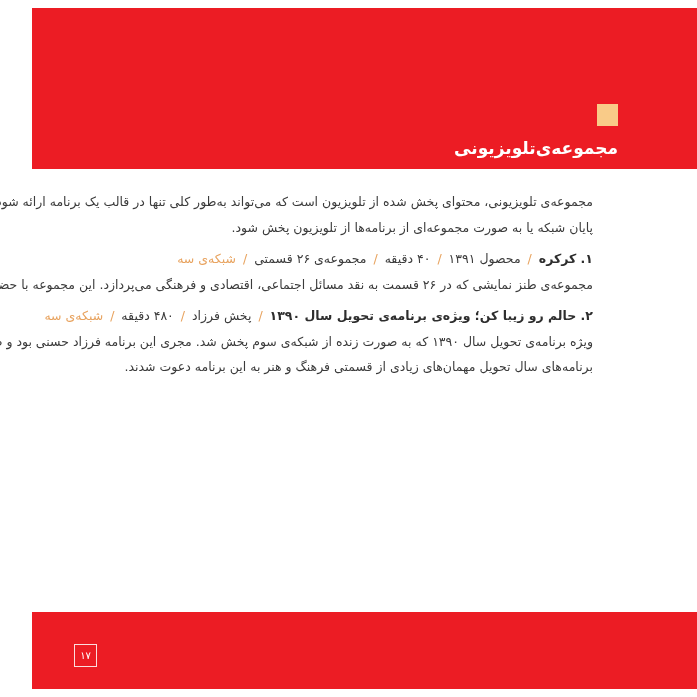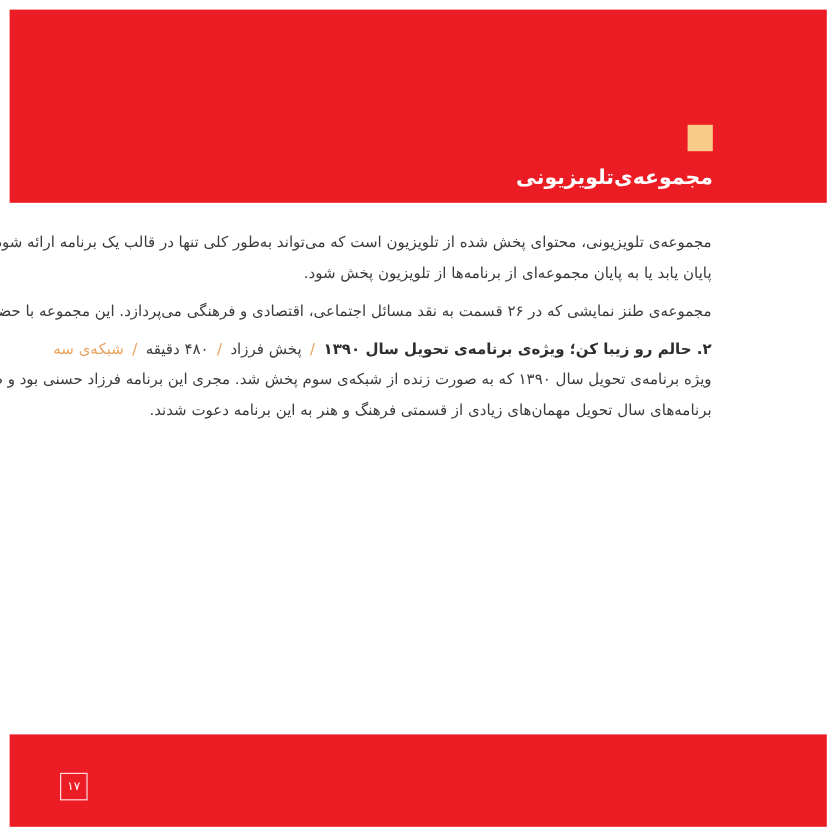--- a/index.html
+++ b/index.html
@@ -1,21 +1,21 @@
 <!DOCTYPE html>
 <html lang="fa"><head>
 <meta charset="utf-8">
 <style>
   html,body{margin:0;padding:0;}
   body{
     width:697px;height:697px;background:#ffffff;
     font-family:"DejaVu Sans",sans-serif;
     overflow:hidden;position:relative;
   }
-  .page{position:absolute;inset:0;background:#ffffff;}
+  .page{position:absolute;inset:0;background:#ffffff;margin-left:24px;}
 
   
   .band{position:absolute;left:8px;width:681px;background:#EC1C24;}
   .band-header{top:8px;height:161px;}
   .band-footer{top:612px;height:77px;}
 
   
   .square-marker{
     position:absolute;right:95px;top:96px;
     width:21px;height:22px;background:#F9CB88;
@@ -57,23 +57,34 @@
 
   <div class="band band-header">
     <div class="square-marker"></div>
     <div class="band-title">مجموعه‌ی‌تلویزیونی</div>
   </div>
 
   <div class="content">
 
     <div class="intro">
       <div class="line">مجموعه‌ی تلویزیونی، محتوای پخش شده از تلویزیون است که می‌تواند به‌طور کلی تنها در قالب یک برنامه ارائه شود و</div>
-      <div class="line">پایان یابد یا به پایان مجموعه‌ای از برنامه‌ها از تلویزیون پخش شود.</div>
+      <div class="line">پایان شبکه یا به صورت مجموعه‌ای از برنامه‌ها از تلویزیون پخش شود.</div>
     </div>
 
+    <div class="entry-heading">
+      <span class="entry-title">۱. کرکره</span>
+      <span class="sep">/</span>
+      <span class="meta">محصول ۱۳۹۱</span>
+      <span class="sep">/</span>
+      <span class="meta">۴۰ دقیقه</span>
+      <span class="sep">/</span>
+      <span class="meta">مجموعه‌ی ۲۶ قسمتی</span>
+      <span class="sep">/</span>
+      <span class="channel">شبکه‌ی سه</span>
+    </div>
     <div class="desc">
       <div class="line">مجموعه‌ی طنز نمایشی که در ۲۶ قسمت به نقد مسائل اجتماعی، اقتصادی و فرهنگی می‌پردازد. این مجموعه با حضور بیش</div>
     </div>
 
     <div class="entry-heading">
       <span class="entry-title">۲. حالم رو زیبا کن؛ ویژه‌ی برنامه‌ی تحویل سال ۱۳۹۰</span>
       <span class="sep">/</span>
       <span class="meta">پخش فرزاد</span>
       <span class="sep">/</span>
       <span class="meta">۴۸۰ دقیقه</span>

